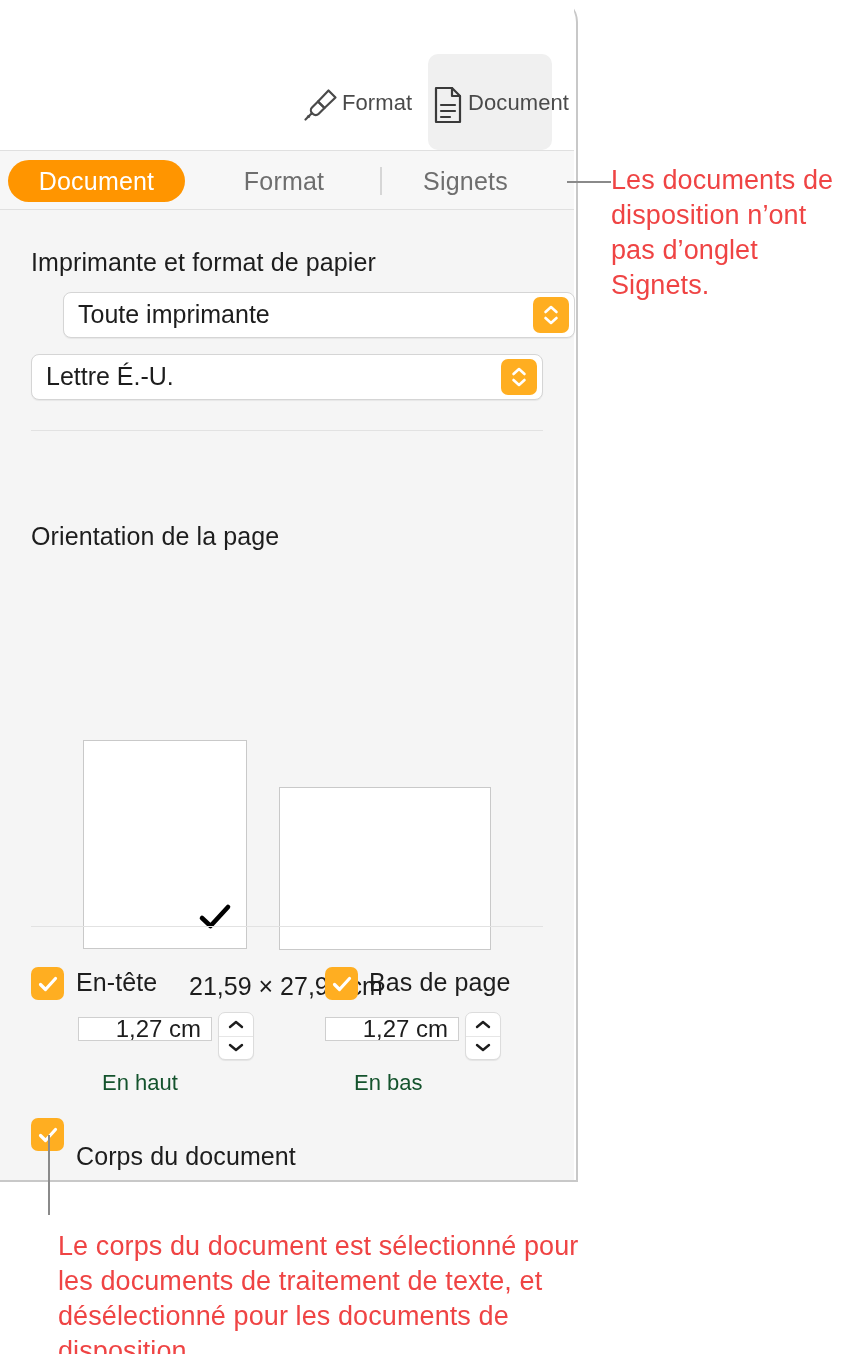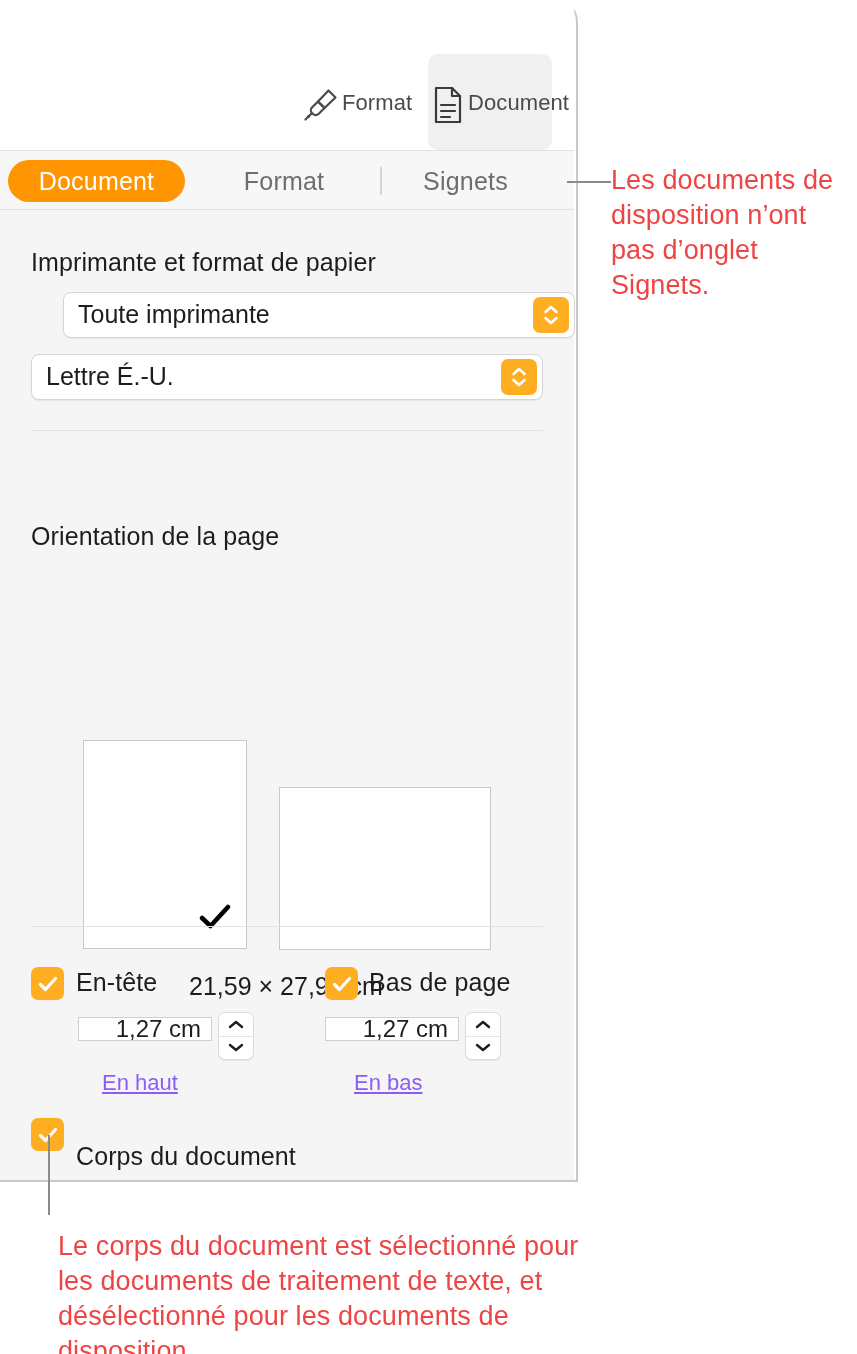--- a/index.html
+++ b/index.html
@@ -109,21 +109,21 @@
   }
   .stepper{
     position:absolute;width:36px;height:48px;background:#ffffff;
     border-radius:7px;border:1px solid #dcdcdc;box-sizing:border-box;
     box-shadow:0 1px 1px rgba(0,0,0,.07);
     display:flex;flex-direction:column;
   }
   .stepper .half{flex:1;display:flex;align-items:center;justify-content:center;}
   .stepper .half.top{border-bottom:1px solid #e6e6e6;}
   .sub-label{
-    position:absolute;font-size:22px;color:#8b5cf6;text-decoration:underline;
+    position:absolute;font-size:22px;color:#14532d;
   }
   
   .callout{
     position:absolute;font-size:27px;color:#ef4444;line-height:35px;
     letter-spacing:.1px;
   }
   #callout-top{left:611px;top:163px;width:246px;}
   #callout-top-line{
     position:absolute;left:567px;top:181px;width:44px;height:2px;background:#8a8a8a;
   }

